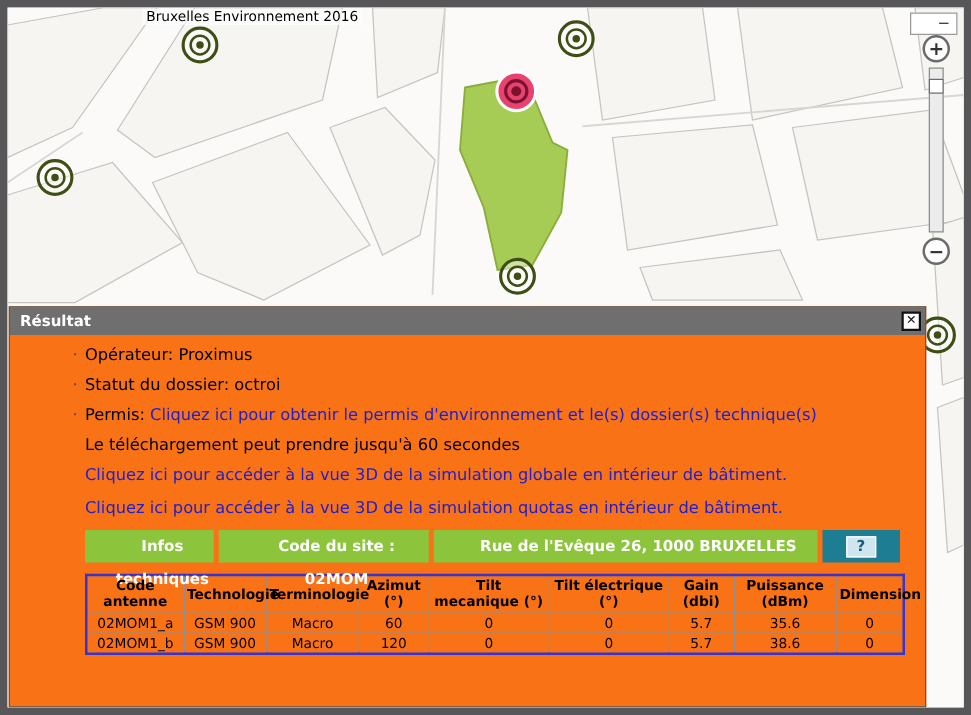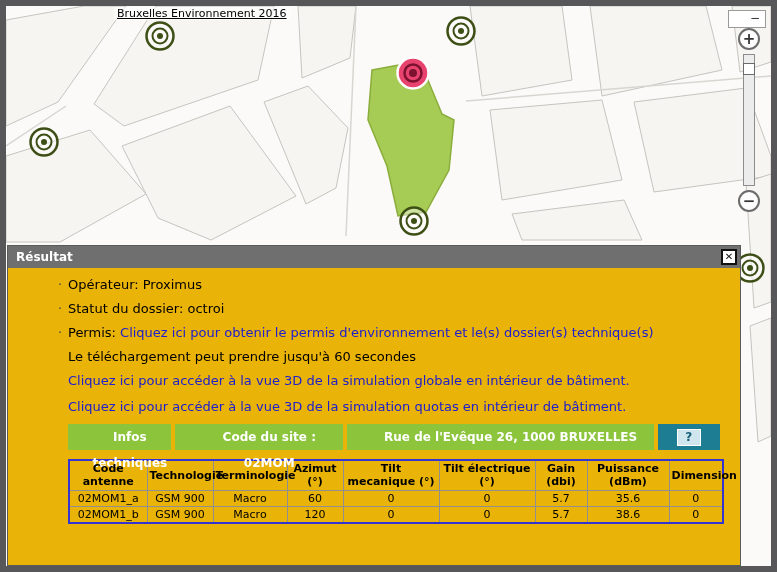--- a/index.html
+++ b/index.html
@@ -9,21 +9,21 @@
     position:relative; width:777px; height:572px;
     border:6px solid #57575a; background:#fff; overflow:hidden;
   }
 
   
   .map{ position:absolute; inset:0; background:#fbfaf8; overflow:hidden; }
   .map svg.base{ position:absolute; left:0; top:0; }
 
   .attribution{
     position:absolute; left:108px; top:1px;
-    font-size:11px; color:#000; text-decoration:underline;
+    font-size:11px; color:#000; 
     background:rgba(255,255,255,.65); padding:0 3px; cursor:pointer;
   }
 
   .antenna{ position:absolute; width:34px; height:34px; cursor:pointer; }
   .antenna-selected{ position:absolute; width:38px; height:38px; cursor:pointer; }
 
   .collapse-box{
     position:absolute; left:722px; top:4px; width:38px; height:18px;
     background:#fff; border:1px solid #9a9a9a;
     font-size:12px; line-height:15px; text-align:right; padding-right:5px;
@@ -43,21 +43,21 @@
     background:#ececec; border:1px solid #8d8d8d; cursor:pointer;
   }
   .zoom-thumb{
     position:absolute; left:-1px; top:8px; width:12px; height:12px;
     background:#fff; border:1px solid #6b6b6b; cursor:grab;
   }
 
   
   .modal{
     position:absolute; left:1px; top:239px; width:734px; height:321px;
-    background:#eab308; border:1px solid #5a5a5a;
+    background:#f97316; border:1px solid #5a5a5a;
   }
   .modal-titlebar{
     position:relative; height:22px; background:#6f6f6f; color:#fff;
     font-size:12px; font-weight:bold; line-height:22px; padding-left:8px;
   }
   .modal-close{
     position:absolute; right:3px; top:3px; width:16px; height:16px;
     background:#fff; border:2px solid #111; color:#111;
     font-size:10px; font-weight:bold; line-height:12px; text-align:center; cursor:pointer;
   }

